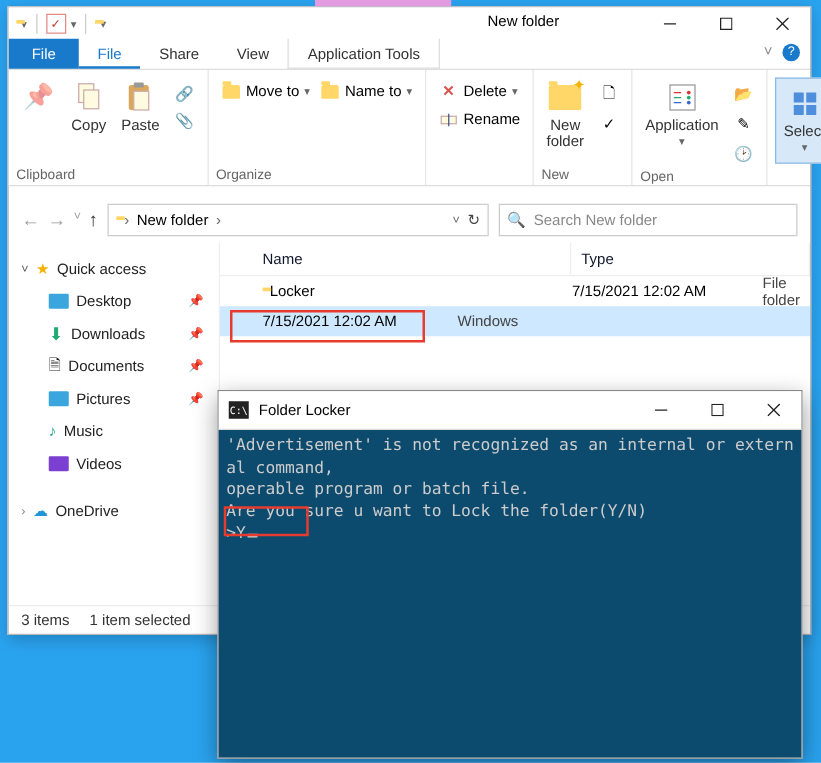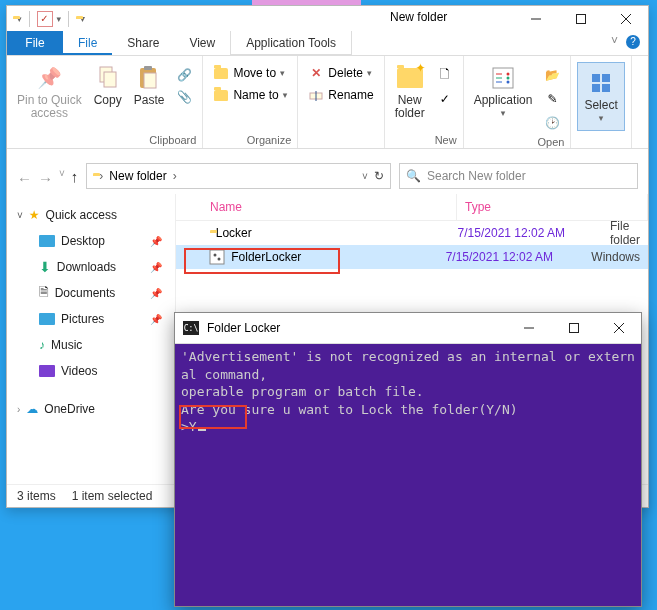--- a/index.html
+++ b/index.html
@@ -15,54 +15,54 @@
 .tabs{position:absolute;top:25px;left:0;right:0;height:24px;background:#fff;border-bottom:1px solid #ddd;display:flex}
 .tabs .file{background:#1979ca;color:#fff;width:56px;text-align:center;line-height:24px}
 .tabs .tab{padding:0 15px;line-height:24px;color:#333}
 .tabs .tab.active{border-bottom:2px solid #1979ca;color:#1979ca}
 .tabs .apptools{padding:0 15px;line-height:24px;border:1px solid #ddd;border-top:none;color:#333}
 .help-icon{position:absolute;right:8px;top:29px;width:14px;height:14px;border-radius:50%;background:#1979ca;color:#fff;font-size:10px;text-align:center;line-height:14px}
 .ribbon-collapse{position:absolute;right:30px;top:28px;color:#888}
 .ribbon{position:absolute;top:50px;left:0;right:0;height:92px;background:#fff;border-bottom:1px solid #ddd;display:flex}
 .rgroup{border-right:1px solid #e5e5e5;display:flex;flex-direction:column;justify-content:space-between;padding:2px 6px 0 6px}
 .rgroup .body{display:flex;gap:4px;align-items:flex-start;flex:1;padding-top:4px}
-.rgroup .gl{text-align:right;color:#666;font-size:11px;padding:2px 0}
+.rgroup .gl{text-align:left;color:#666;font-size:11px;padding:2px 0}
 .rbtn{display:flex;flex-direction:column;align-items:center;gap:2px;padding:2px 4px;color:#333;text-align:center;line-height:1.1}
 .rbtn.faded{opacity:.5}
 .rbtn .ic{width:28px;height:28px;display:flex;align-items:center;justify-content:center;font-size:20px}
 .smrow{display:flex;align-items:center;gap:4px;height:22px;padding:0 4px;white-space:nowrap}
 .smrow .ic{width:16px;height:16px;display:flex;align-items:center;justify-content:center}
 .select-btn{border:1px solid #8ab9e6;background:#d7e8f8;padding:6px}
 .addr{position:absolute;top:154px;left:0;right:0;height:32px;display:flex;align-items:center;gap:8px;padding:0 10px}
 .addr .nav{display:flex;gap:6px;font-size:15px;color:#999}
 .addr .nav .en{color:#333}
 .addr .crumb{flex:1;border:1px solid #ccc;height:24px;display:flex;align-items:center;gap:6px;padding:0 6px}
 .addr .search{width:225px;border:1px solid #ccc;height:24px;display:flex;align-items:center;gap:6px;padding:0 6px;color:#888}
 .main{position:absolute;top:188px;bottom:22px;left:0;right:0;display:flex}
 .sidebar{width:168px;border-right:1px solid #eee;padding-top:8px;overflow:hidden;position:relative}
 .tree-item{display:flex;align-items:center;gap:6px;height:26px;padding-left:10px;color:#222}
 .tree-sub{padding-left:32px}
 .pin{position:absolute;color:#999;font-size:10px}
 .content{flex:1;overflow:hidden;position:relative}
-.cols{display:flex;height:26px;border-bottom:1px solid #eee;color:#ec4899}
+.cols{display:flex;height:26px;border-bottom:1px solid #eee;color:#0f172a}
 .cols div{border-right:1px solid #eee;padding:0 8px;line-height:26px}
 .col-n{width:238px}.col-d{width:140px}.col-t{flex:1}
 .row{display:flex;height:24px;align-items:center}
 .row .c{padding:0 8px}
 .row .cn{width:238px;display:flex;align-items:center;gap:6px}
-.row .cd{width:140px;color:#6d28d9}
+.row .cd{width:140px;color:#000000}
 .row .ct{flex:1;color:#444}
 .row.sel{background:#cde8ff}
 .hi{position:absolute;border:2px solid #e63b2e;pointer-events:none}
 .status{position:absolute;bottom:0;left:0;right:0;height:22px;border-top:1px solid #eee;display:flex;align-items:center;gap:16px;padding:0 10px;color:#333}
 .cmd{position:absolute;left:174px;top:312px;width:466px;height:293px;background:#fff;border:1px solid #888;box-shadow:0 6px 18px rgba(0,0,0,.4)}
 .cmd .tb{height:30px;background:#fff;border-bottom:1px solid #ddd;display:flex;align-items:center;padding-left:8px;position:relative}
 .cmd .wc{position:absolute;right:0;top:0;display:flex}
 .cmd .wc div{width:45px;height:30px;display:flex;align-items:center;justify-content:center;font-family:Arial}
-.cmd .term{position:absolute;top:31px;bottom:0;left:0;right:0;background:#4c1d95;color:#ccc;font-family:Consolas,monospace;font-size:13px;padding:4px 6px;white-space:pre-wrap;word-break:break-all;line-height:1.35}
+.cmd .term{position:absolute;top:31px;bottom:0;left:0;right:0;background:#0c4a6e;color:#ccc;font-family:Consolas,monospace;font-size:13px;padding:4px 6px;white-space:pre-wrap;word-break:break-all;line-height:1.35}
 .cursor{display:inline-block;width:8px;height:3px;background:#ccc;margin-left:1px;vertical-align:baseline}
 .folder-ic{width:18px;height:14px;background:#ffd768;border-radius:2px 2px 1px 1px;position:relative}
 .folder-ic:before{content:"";position:absolute;top:-3px;left:0;width:7px;height:3px;background:#ffd768;border-radius:1px 1px 0 0}
 .star{color:#f5b301}
 svg{display:block}
 </style>
 </head>
 <body>
 
 <div class="explorer">
@@ -108,22 +108,20 @@
     <div class="apptools">Application Tools</div>
   </div>
   <span class="ribbon-collapse">˅</span>
   <span class="help-icon">?</span>
 
   <div class="ribbon">
     <div class="rgroup">
       <div class="body">
         <div class="rbtn faded">
             <span class="ic">📌</span>
-            <span style="white-space:pre">Pin to Quick
-access</span>
           </div>
         <div class="rbtn">
             <span class="ic">
               <svg width="22" height="24">
                 <rect x="3" y="1" width="12" height="15" fill="#fffbe0" stroke="#caa"></rect>
                 <rect x="7" y="6" width="12" height="15" fill="#fffbe0" stroke="#caa"></rect>
               </svg>
             </span>
             <span>Copy</span>
           </div>
@@ -142,21 +140,21 @@
               <span class="ic">🔗</span>
             </div>
           <div class="smrow faded">
               <span class="ic">📎</span>
             </div>
         </div>
       </div>
       <div class="gl">Clipboard</div>
     </div>
     <div class="rgroup">
-      <div class="body" style="flex-direction:column;gap:0">
+      <div class="body" style="flex-direction:row;gap:0">
         <div class="smrow">
             <span class="ic">
               <span class="folder-ic" style="width:14px;height:11px"></span>
             </span>
             <span>Move to</span>
             <span style="font-size:9px;color:#666">▾</span>
           </div>
         <div class="smrow">
             <span class="ic">
               <span class="folder-ic" style="width:14px;height:11px"></span>
@@ -331,30 +329,20 @@
         <div class="c" style="width:10px"></div>
         <div class="c cn">
             <span><span class="folder-ic" style="width:16px;height:12px"></span></span>
             <span>Locker</span>
           </div>
         <div class="c cd">7/15/2021 12:02 AM</div>
         <div class="c ct">File folder</div>
       </div>
       <div class="row sel">
         <div class="c" style="width:10px"></div>
-        <div class="c cn">
-            <span>
-              <svg width="16" height="16">
-                <rect x="1" y="1" width="14" height="14" fill="#fff" stroke="#888"></rect>
-                <circle cx="6" cy="6" r="1.5" fill="#555"></circle>
-                <circle cx="10" cy="10" r="1.5" fill="#555"></circle>
-              </svg>
-            </span>
-            <span>FolderLocker</span>
-          </div>
         <div class="c cd">7/15/2021 12:02 AM</div>
         <div class="c ct">Windows</div>
       </div>
       <div class="hi" style="left:8px;top:54px;width:152px;height:22px"></div>
     </div>
   </div>
 
   <div class="status">
     <span>3 items</span>
     <span>1 item selected</span>

